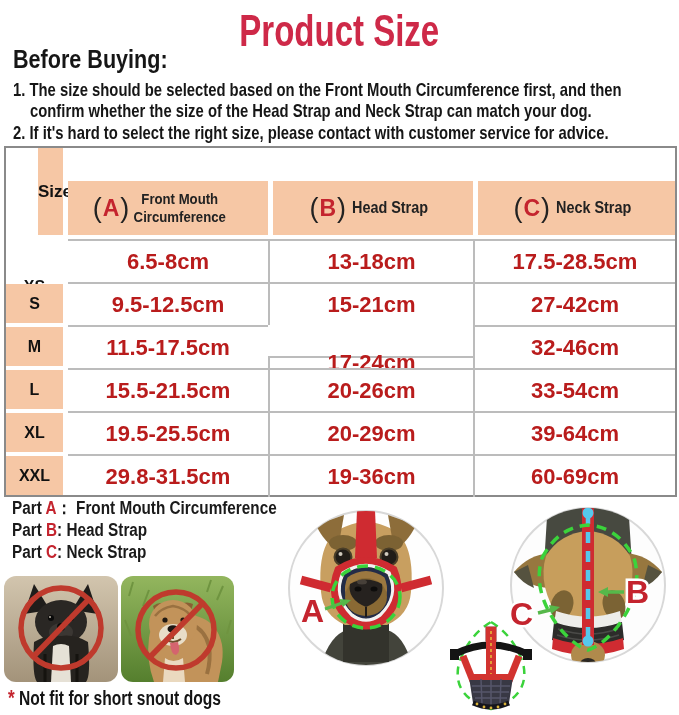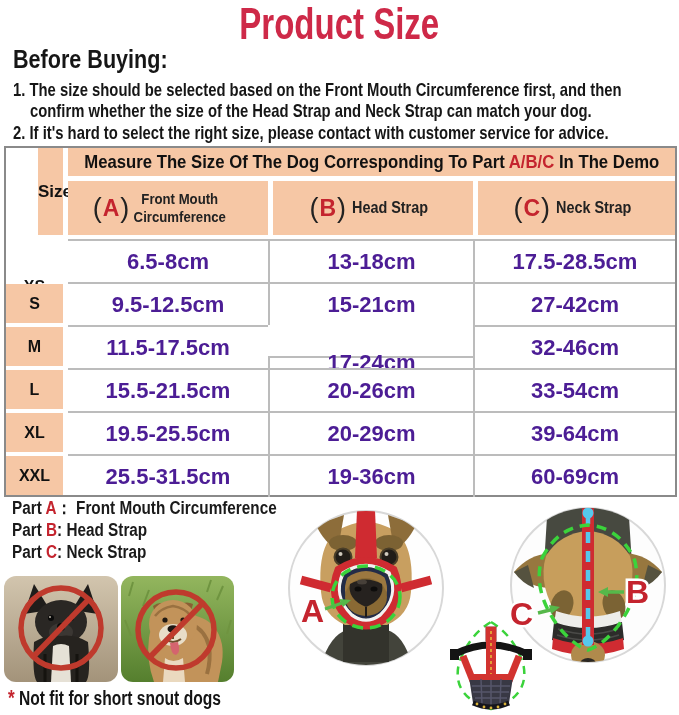--- a/index.html
+++ b/index.html
@@ -10,21 +10,21 @@
   html,body{margin:0;padding:0;}
   body{background:#fff;}
   .page{
     position:relative; width:679px; height:715px; background:#fff; overflow:hidden;
     font-family:"Liberation Sans","DejaVu Sans",sans-serif; color:#111;
   }
   
   .cx{display:inline-block; transform-origin:0 50%; white-space:nowrap; font-weight:bold;}
   .cx-c{display:inline-block; transform-origin:50% 50%; white-space:nowrap; font-weight:bold;}
 
-  .title-wrap{position:absolute; left:0; top:1px; width:100%; text-align:center;}
+  .title-wrap{position:absolute; left:0; top:8px; width:100%; text-align:center;}
   .title{font-size:44px; line-height:1.04; color:var(--title-red); transform:scaleX(.75);}
 
   .bb-heading{position:absolute; left:13px; top:44px;}
   .bb-heading .cx{font-size:26px; transform:scaleX(.83); color:#161616;}
 
   .bullets{position:absolute; left:13px; top:79px;}
   .b-line{height:21px; line-height:21px;}
   .b-line .cx{font-size:19px; transform:scaleX(.78); color:#161616;}
   .b-cont{margin-left:17px;}
   .b-gap{height:1px;}
@@ -44,21 +44,21 @@
   .c-merged .hl{color:var(--accent-red);}
   .chead{background:var(--table-peach); display:flex; align-items:center; justify-content:center; box-sizing:border-box; overflow:hidden;}
   .c-a{grid-area:3/3;} .c-b{grid-area:3/4;} .c-c{grid-area:3/5;}
   .c-b,.c-c{border-left:5px solid #fff;}
   .paren{font-size:27px; font-weight:normal; color:#222; line-height:1;}
   .cletter{font-size:23px; font-weight:bold; color:var(--accent-red); line-height:1; padding:0 1px;}
   .chlabel{font-weight:bold; color:#222;}
   .lab-a{font-size:15.5px; transform:scaleX(.85); transform-origin:0 50%; display:inline-block; width:110px; text-align:center; line-height:1.15; white-space:normal; margin-left:4px;}
   .lab-bc{font-size:16px; transform:scaleX(.9); transform-origin:0 50%; display:inline-block; white-space:nowrap; margin-left:6px;}
   .rlabel{background:var(--table-peach); margin:2px 0; display:flex; align-items:center; justify-content:center; font-size:16px; font-weight:bold;}
-  .val{box-sizing:border-box; border-top:2px solid var(--row-line); display:flex; align-items:center; justify-content:center; font-size:22px; font-weight:bold; color:#4c1d95;}
+  .val{box-sizing:border-box; border-top:2px solid var(--row-line); display:flex; align-items:center; justify-content:center; font-size:22px; font-weight:bold; color:#b91c1c;}
   .vb{border-left:2px solid var(--row-line);}
 
   
   .legend{position:absolute; left:12px; top:497px;}
   .lg-line{height:22px; line-height:22px;}
   .lg-line .cx{font-size:18px; transform:scaleX(.85); color:#1a1a1a;}
   .lg-letter{color:var(--accent-red);}
   .note{position:absolute; left:8px; top:685px;}
   .note .cx{font-size:20px; transform:scaleX(.78); color:#141414;}
   .note-star{color:var(--accent-red); font-size:22px;}
@@ -92,23 +92,20 @@
     </div>
     <div class="b-gap"></div>
     <div class="b-line">
       <span class="cx">2. If it's hard to select the right size, please contact with customer service for advice.</span>
     </div>
   </div>
 
   <div class="ptable">
     <div class="c-size">
       <span>Size</span>
-    </div>
-    <div class="c-merged">
-      <span class="cx-c"><span>Measure The Size Of The Dog Corresponding To Part </span><span class="hl">A/B/C</span><span> In The Demo</span></span>
     </div>
     <div class="chead c-a">
       <span class="paren">(</span>
         <span class="cletter">A</span>
         <span class="paren">)</span>
       <span class="chlabel lab-a">Front Mouth Circumference</span>
     </div>
     <div class="chead c-b">
       <span class="paren">(</span>
         <span class="cletter">B</span>
@@ -136,21 +133,21 @@
       <div class="val vb" style="grid-area: 7 / 5; text-align: right;">32-46cm</div>
       <div class="rlabel" style="grid-area: 8 / 1;">L</div>
       <div class="val" style="grid-area: 8 / 3;">15.5-21.5cm</div>
       <div class="val vb" style="grid-area: 8 / 4;">20-26cm</div>
       <div class="val vb" style="grid-area: 8 / 5;">33-54cm</div>
       <div class="rlabel" style="grid-area: 9 / 1;">XL</div>
       <div class="val" style="grid-area: 9 / 3;">19.5-25.5cm</div>
       <div class="val vb" style="grid-area: 9 / 4;">20-29cm</div>
       <div class="val vb" style="grid-area: 9 / 5;">39-64cm</div>
       <div class="rlabel" style="grid-area: 10 / 1;">XXL</div>
-      <div class="val" style="grid-area: 10 / 3;">25.5-31.5cm</div>
+      <div class="val" style="grid-area: 10 / 3;">29.8-31.5cm</div>
       <div class="val vb" style="grid-area: 10 / 4;">19-36cm</div>
       <div class="val vb" style="grid-area: 10 / 5;">60-69cm</div>
     </div>
 
   <div class="legend">
     <div class="lg-line">
       <span class="cx"><span>Part </span><span class="lg-letter">A</span><span>：</span><span> Front Mouth Circumference</span></span>
     </div>
     <div class="lg-line">
       <span class="cx"><span>Part </span><span class="lg-letter">B</span><span>:</span><span> Head Strap</span></span>

